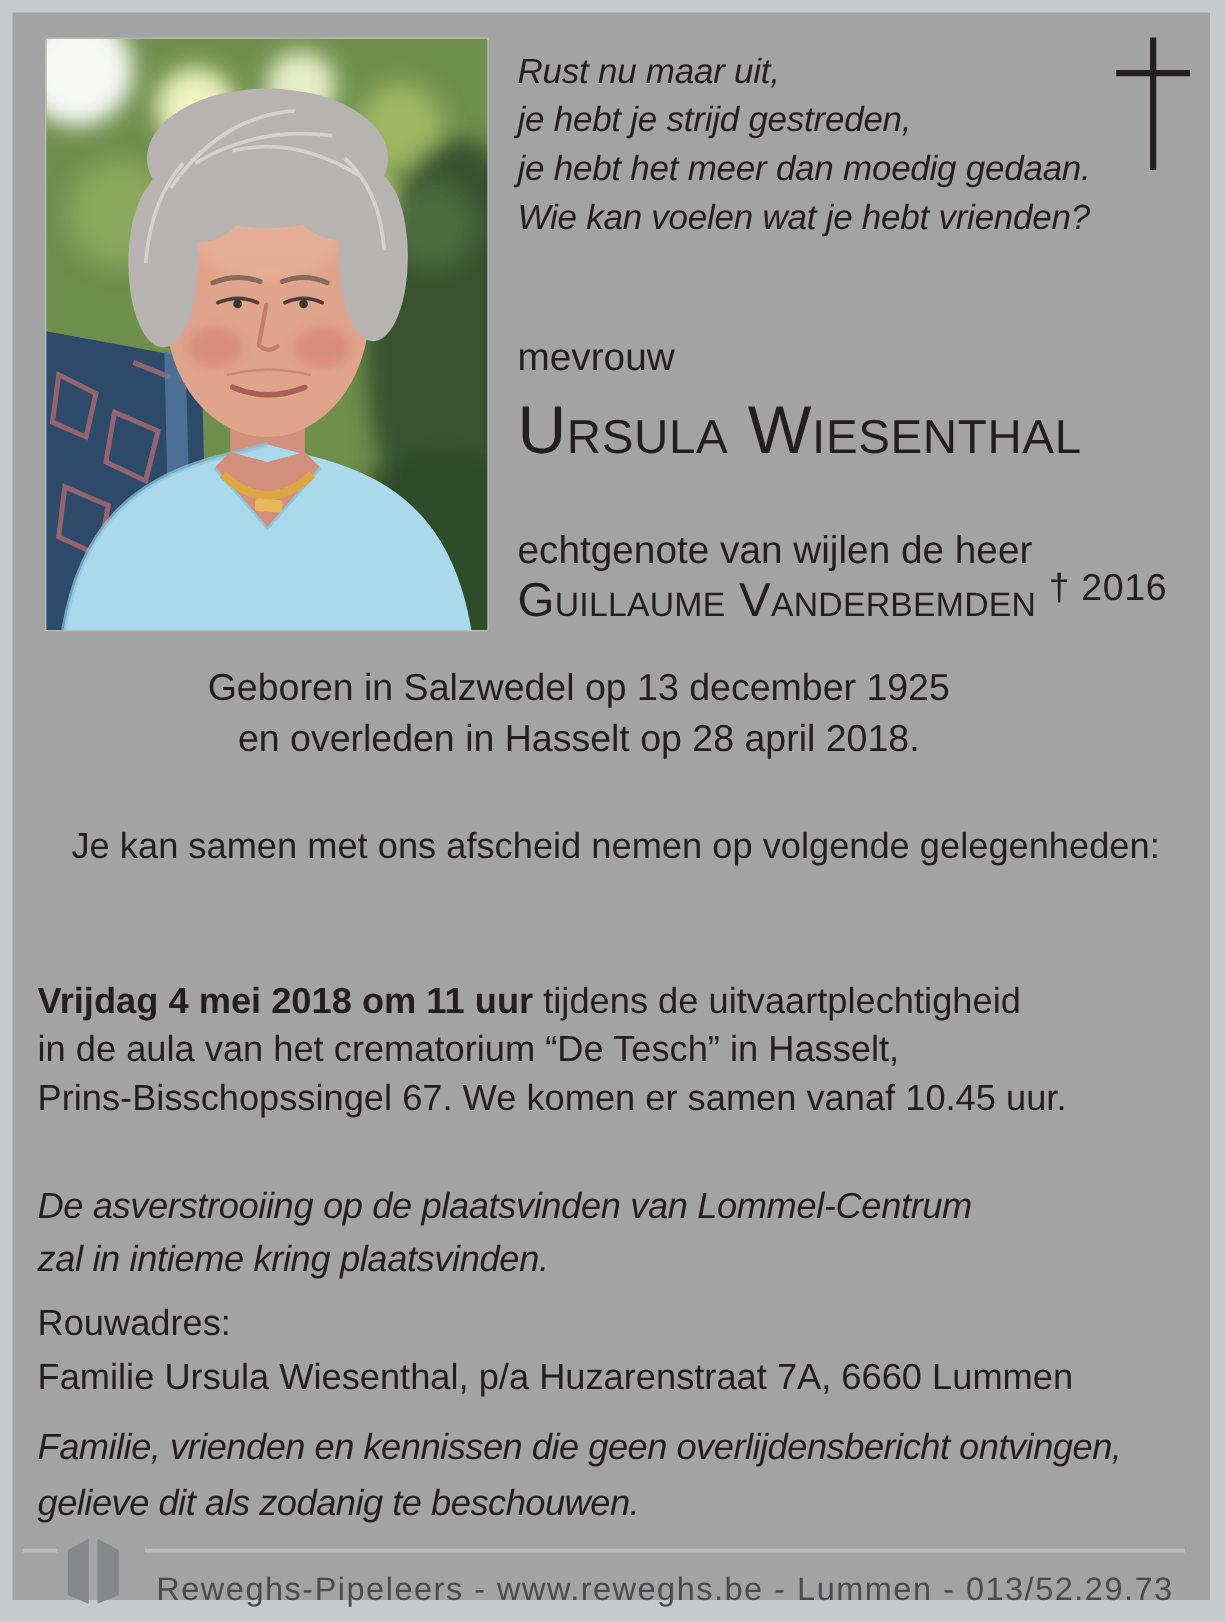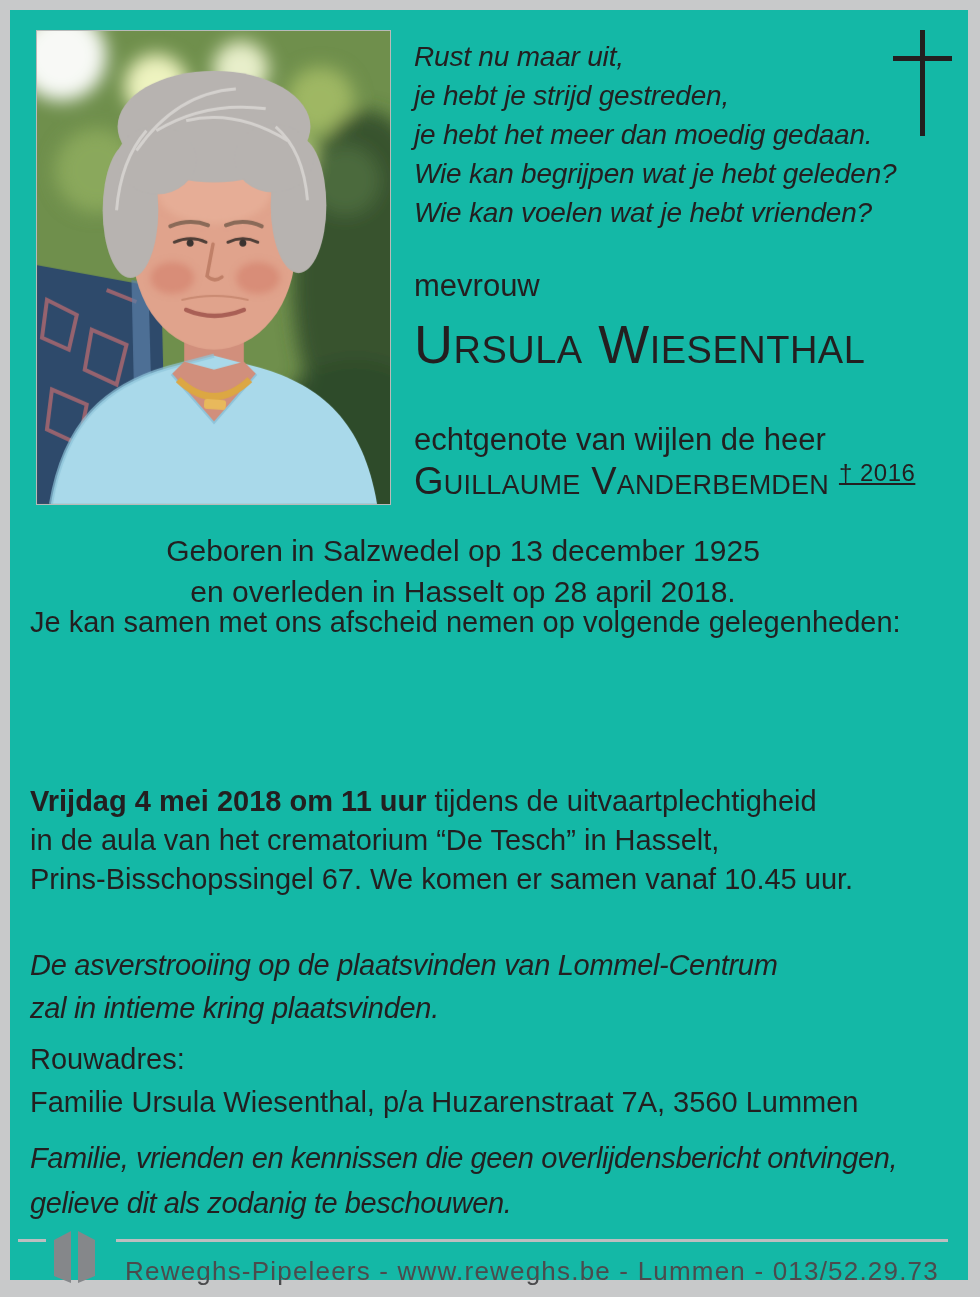--- a/index.html
+++ b/index.html
@@ -7,21 +7,21 @@
   body {
     position:relative;
     background:#c8c9ca;
     font-family:"Liberation Sans","DejaVu Sans",sans-serif;
     color:#231f20;
     overflow:hidden;
   }
   .card {
     position:absolute; left:10px; top:10px;
     width:958px; height:1270px;
-    background:#14b8a6;
+    background:#a3a3a3;
   }
   .abs { position:absolute; }
 
   
   .photo {
     left:26px; top:20px; width:355px; height:475px;
     border:1px solid #b9bab9;
     overflow:hidden;
   }
   .photo svg { display:block; width:100%; height:100%; }
@@ -45,32 +45,31 @@
     font-size:54px; font-weight:400;
     font-variant:small-caps; letter-spacing:0.5px;
     white-space:nowrap;
   }
   .relation { left:404px; top:412px; font-size:31px; }
   .spouse-line { left:404px; top:450px; white-space:nowrap; }
   .spouse-name {
     font-size:38px; font-variant:small-caps; letter-spacing:0.2px;
   }
   .spouse-death {
-    font-size:24px; position:relative; top:-13px; margin-left:10px;
+    font-size:30px; position:relative; top:-13px; margin-left:10px;
     letter-spacing:0.5px;
-    text-decoration:underline;
   }
 
   .birth-death {
     left:0; top:520px; width:906px;
     text-align:center; font-size:30px; line-height:41px;
   }
 
   .bodytext { left:20px; width:925px; font-size:29px; line-height:39px; }
-  .intro-par   { top:593px; }
+  .intro-par   { top:648px;text-align:center; }
   .visit-par   { top:666px; }
   .funeral-par { top:772px; }
   .ashes-par   { top:934px; font-style:italic; letter-spacing:-0.3px; line-height:43px; }
   .rouw-par    { top:1028px; line-height:43px; }
   .notice-par  { top:1126px; font-style:italic; letter-spacing:-0.4px; line-height:45px; }
   .bold { font-weight:bold; }
 
   
   .footer-line { height:3px; background:#bcbec0; top:1229px; }
   .footer-line.seg-left  { left:8px;  width:28px; }
@@ -165,21 +164,20 @@
         <path d="M150,280 Q178,292 208,280" stroke="#a95f55" stroke-width="4.5"></path>
         <path d="M146,270 Q178,262 212,270" stroke="#c08068" stroke-width="2" opacity="0.7"></path>
       </g>
     </svg>
   </div>
 
   <div class="abs poem">
     <div>Rust nu maar uit,</div>
     <div>je hebt je strijd gestreden,</div>
     <div>je hebt het meer dan moedig gedaan.</div>
-    <div>Wie kan begrijpen wat je hebt geleden?</div>
     <div>Wie kan voelen wat je hebt vrienden?</div>
   </div>
 
   <div class="abs cross">
     <div class="v"></div>
     <div class="h"></div>
   </div>
 
   <div class="abs salutation">mevrouw</div>
   <div class="abs deceased-name">Ursula Wiesenthal</div>
@@ -202,21 +200,21 @@
     <div>Prins-Bisschopssingel 67. We komen er samen vanaf 10.45 uur.</div>
   </div>
 
   <div class="abs bodytext ashes-par">
     <div>De asverstrooiing op de plaatsvinden van Lommel-Centrum</div>
     <div>zal in intieme kring plaatsvinden.</div>
   </div>
 
   <div class="abs bodytext rouw-par">
     <div>Rouwadres:</div>
-    <div>Familie Ursula Wiesenthal, p/a Huzarenstraat 7A, 3560 Lummen</div>
+    <div>Familie Ursula Wiesenthal, p/a Huzarenstraat 7A, 6660 Lummen</div>
   </div>
 
   <div class="abs bodytext notice-par">
     <div>Familie, vrienden en kennissen die geen overlijdensbericht ontvingen,</div>
     <div>gelieve dit als zodanig te beschouwen.</div>
   </div>
 
   <div class="abs footer-line seg-left"></div>
   <div class="abs footer-line seg-right"></div>
 

